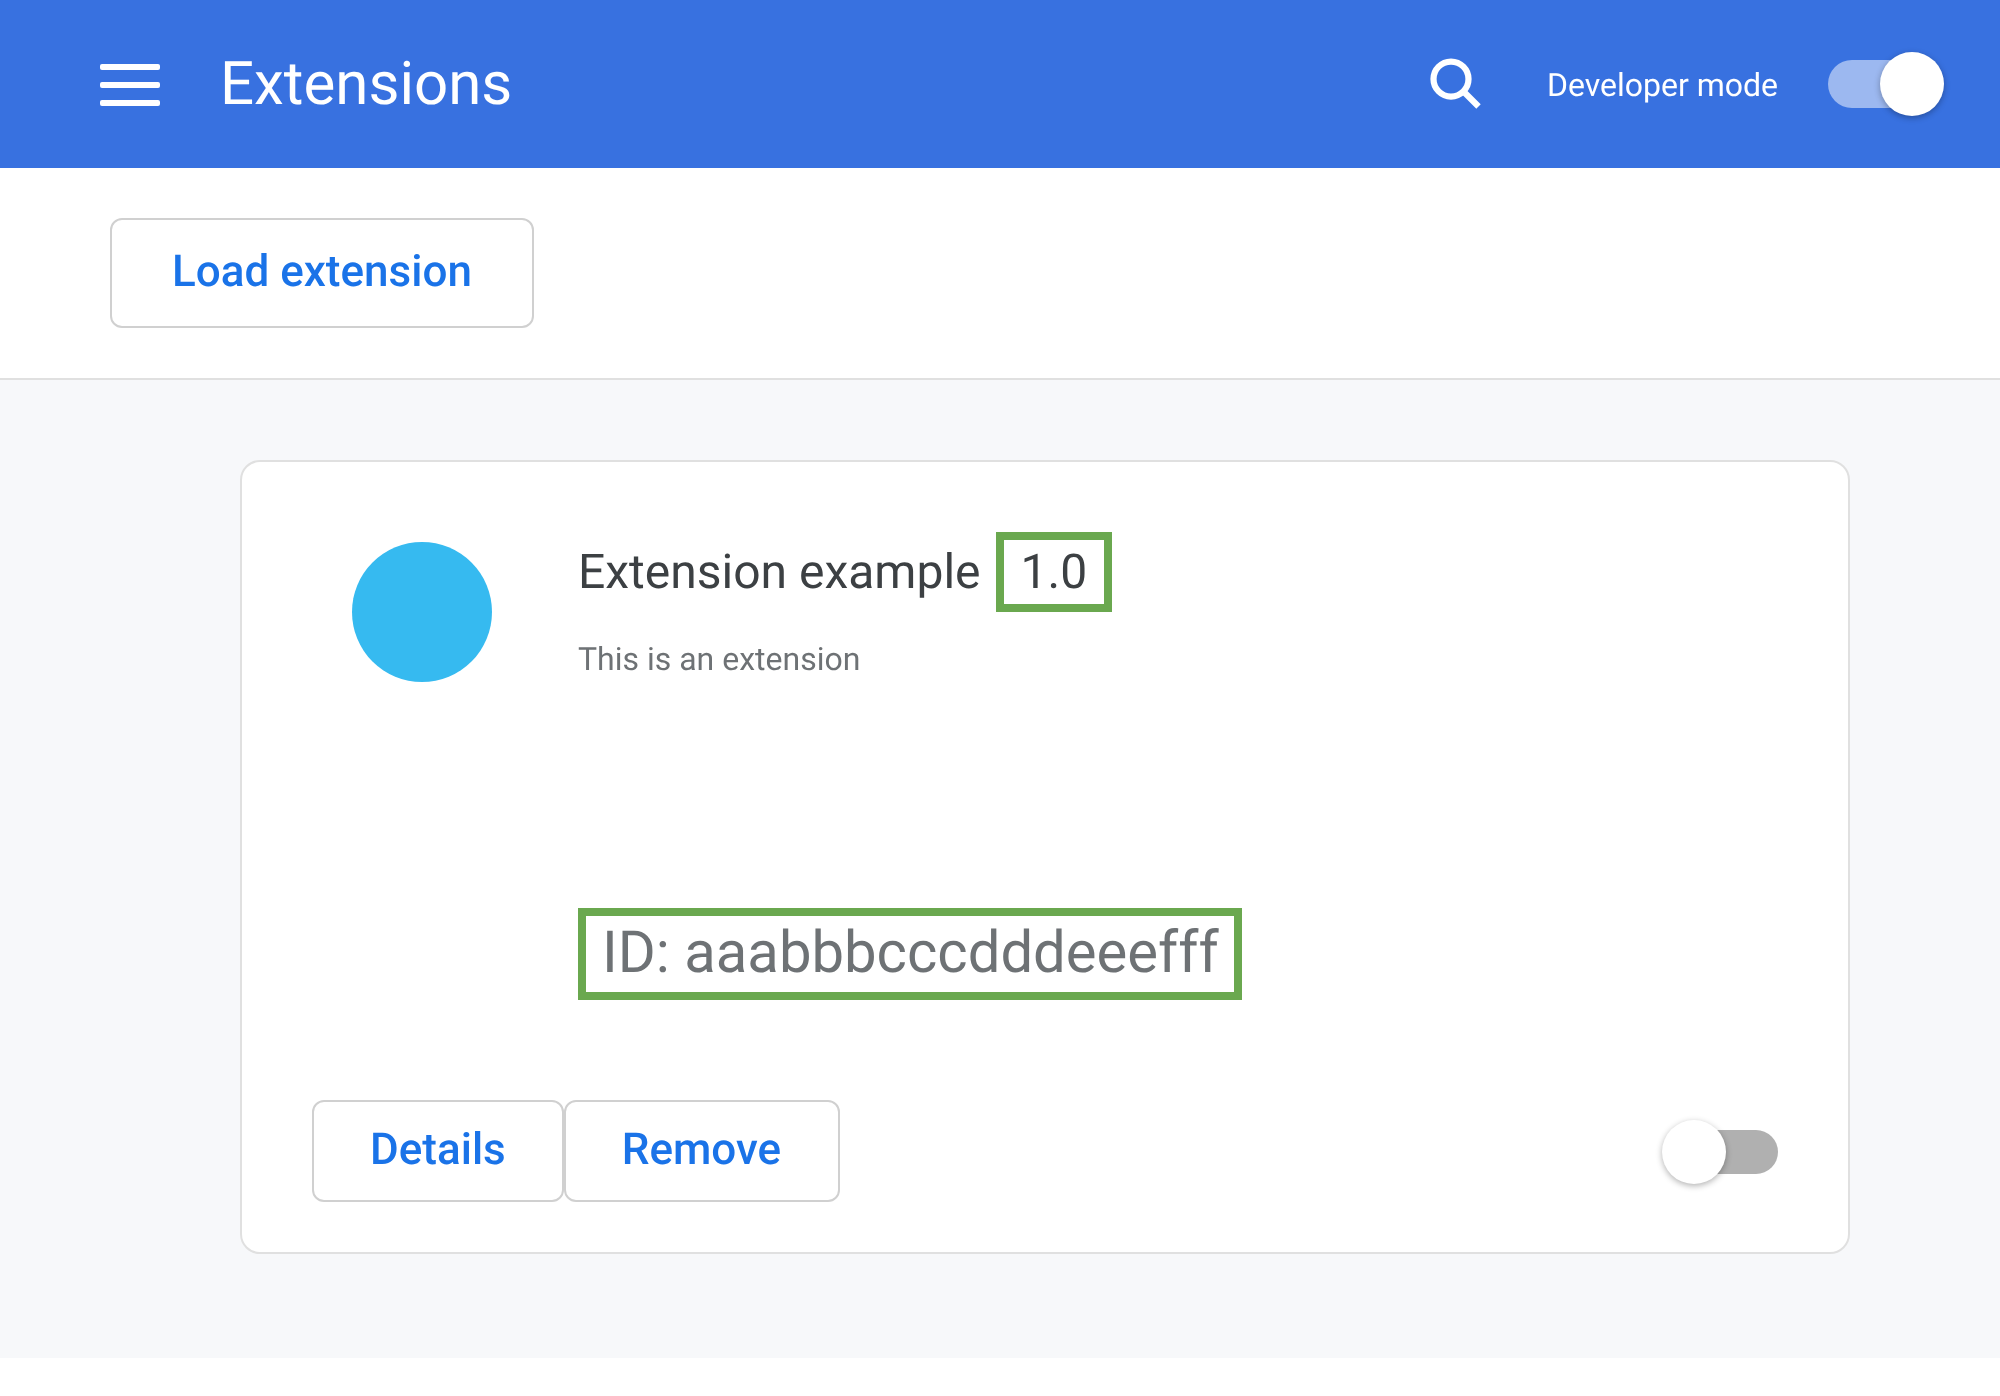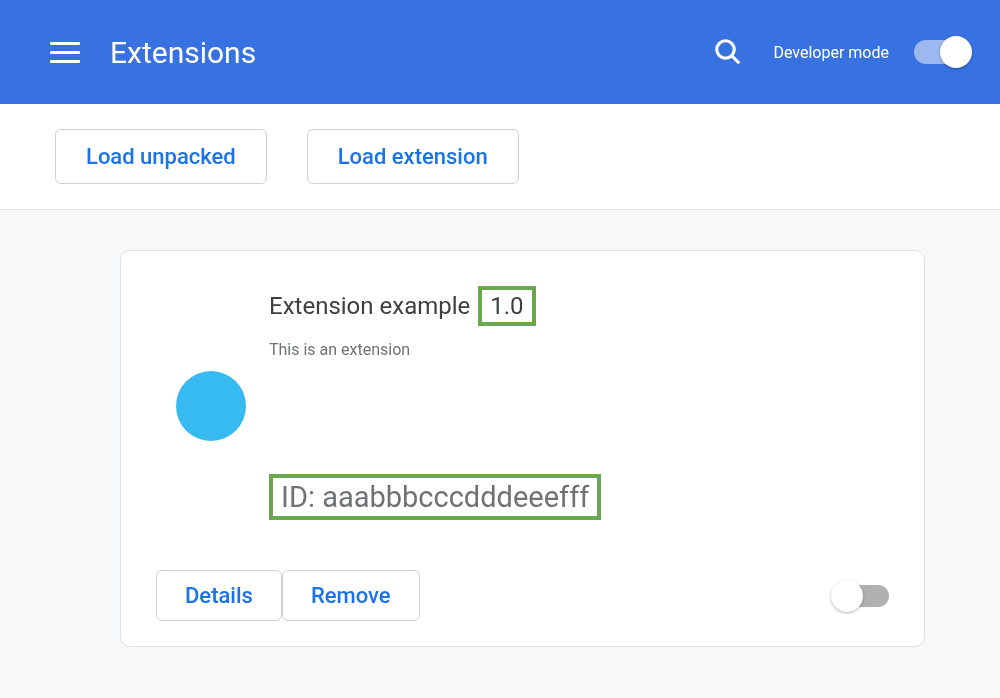--- a/index.html
+++ b/index.html
@@ -9,21 +9,21 @@
       font-family: 'Roboto', 'Segoe UI', Arial, sans-serif;
     }
     body {
       width: 1000px;
       height: 698px;
       background: #fff;
       overflow: hidden;
     }
     .header {
       background: #3871e0;
-      height: 104px;
+      height: 84px;
       display: flex;
       align-items: center;
       padding: 0 30px 0 50px;
       color: white;
     }
     .menu-icon {
       width: 30px;
       height: 30px;
       cursor: pointer;
       display: flex;
@@ -95,22 +95,22 @@
     }
     .card {
       background: white;
       border: 1px solid #e0e0e0;
       border-radius: 10px;
       padding: 35px 35px 25px 35px;
       width: 805px;
     }
     .card-top {
       display: flex;
-      align-items: center;
-      gap: 23px;
+      align-items: flex-start;
+      gap: 43px;
       margin-left: 20px;
     }
     .ext-icon {
       width: 70px;
       height: 70px;
       border-radius: 50%;
       background: #36baf0;
       flex-shrink: 0;
       margin-top: 5px;
     }
@@ -195,21 +195,20 @@
       <line x1="15" y1="15" x2="21" y2="21"></line>
     </svg>
   </div>
   <div class="dev-mode-label">Developer mode</div>
   <div class="toggle-on">
     <div class="knob"></div>
   </div>
 </div>
 
 <div class="toolbar">
-  <button class="btn">Load unpacked</button>
   <button class="btn">Load extension</button>
 </div>
 
 <div class="main">
   <div class="card">
     <div class="card-top">
       <div class="ext-icon"></div>
       <div class="ext-info">
         <div class="ext-title-row">
           <span>Extension example</span>

